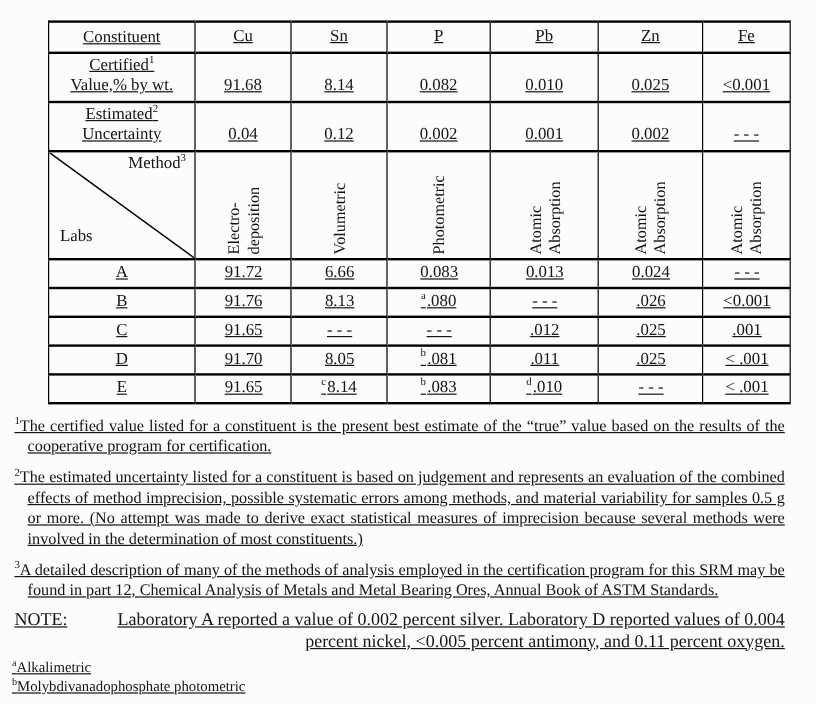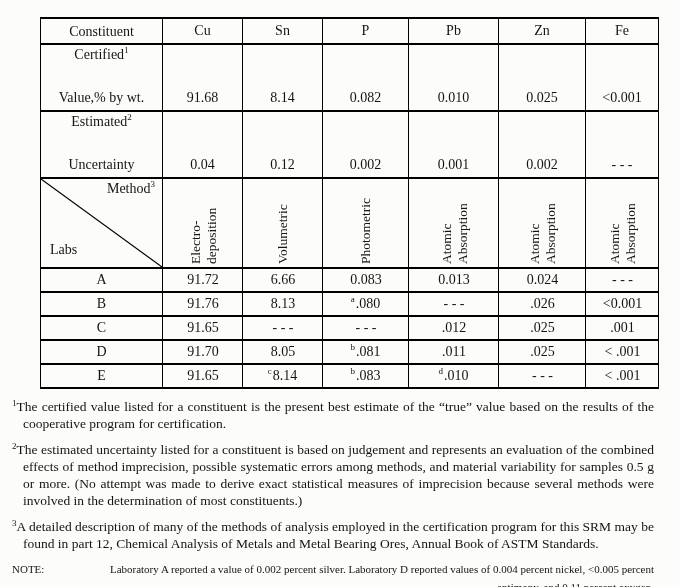--- a/index.html
+++ b/index.html
@@ -4,21 +4,21 @@
 <style>
   * { box-sizing: border-box; }
   html,body { margin:0; padding:0; }
   body {
     width: 680px; height: 587px;
     background: #fcfcfa;
     color: #141414;
     font-family: "Liberation Serif", serif;
     overflow: hidden;
   }
-  .page { position: relative; width: 680px; height: 587px; padding: 17px 24px 0 8px; }
+  .page { position: relative; width: 680px; height: 587px; padding: 17px 24px 0 8px; text-decoration: underline; }
 
   
   table.cert {
     border-collapse: collapse;
     table-layout: fixed;
     margin-left: 32px;
     width: 618px;
     font-size: 14px;
   }
   table.cert td {
@@ -29,21 +29,21 @@
     padding: 1px 4px;
     text-align: center;
     overflow: hidden;
   }
   tr.r-hdr td  { height: 26px; vertical-align: middle; }
   tr.r-cert td { height: 39px; vertical-align: bottom; padding-bottom: 4px; }
   tr.r-est td  { height: 41px; vertical-align: bottom; padding-bottom: 4px; }
   tr.r-method td { height: 90px; padding: 0; }
   tr.r-lab td  { height: 24px; vertical-align: middle; }
   td.lbl { text-align: left; padding-left: 8px; line-height: 17px; }
-  td.lbl .l2 { display: block; margin-top: 26px; }
+  td.lbl .l2 { display: block; }
   sup { font-size: 9px; line-height: 0; }
   td.val sup { margin-right: 1px; }
 
   
   td.corner { position: relative; text-align: left; }
   td.corner svg.diag { position: absolute; inset: 0; width: 100%; height: 100%; }
   .corner-top { position: absolute; top: 2px; right: 7px; font-size: 14px; }
   .corner-bottom { position: absolute; bottom: 9px; left: 9px; font-size: 14px; }
 
   
@@ -62,21 +62,21 @@
     margin: 9px 2px 0 2px;
     padding-left: 13px;
     text-indent: -11px;
     text-align: justify;
     font-size: 13.5px;
     line-height: 17px;
   }
   .note {
     display: flex;
     margin: 9px 2px 0 4px;
-    font-size: 11px;
+    font-size: 15px;
     line-height: 17.5px;
   }
   .note-label { flex: 0 0 62px; }
   .note-text { flex: 1; text-align: right; }
   .letter-fns {
     display: flex;
     margin: 4px 0 0 2px;
     font-size: 12.3px;
     line-height: 16px;
     gap: 29px;

